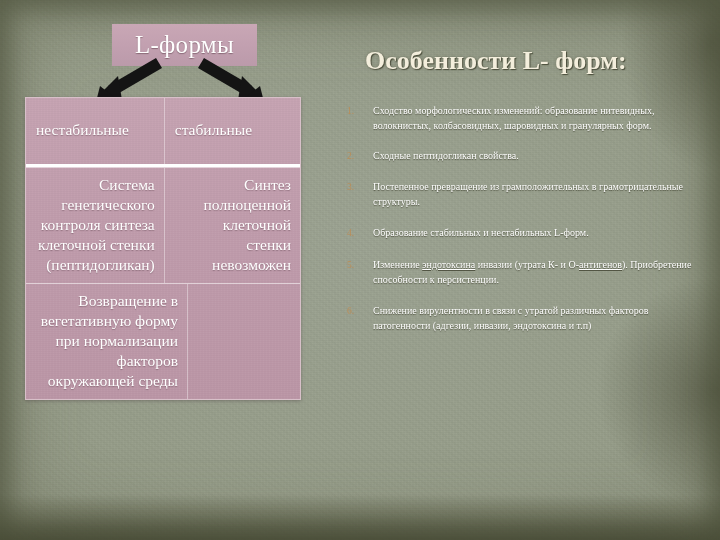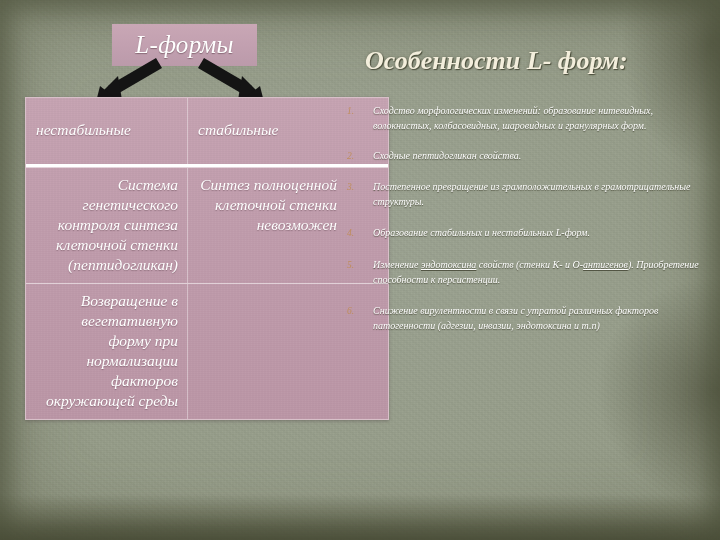--- a/index.html
+++ b/index.html
@@ -18,21 +18,20 @@
 
   
   #slide {
     position: absolute;
     inset: 0;
     width: 720px;
     height: 540px;
     background:
       radial-gradient(ellipse 120% 110% at 50% 45%, #9ba291 0%, #959c88 45%, #8a907b 72%, #767c63 90%, #61664d 100%);
     overflow: hidden;
-    font-style: italic;
   }
 
   
   #edge-frame {
     position: absolute;
     inset: 0;
     box-shadow:
       inset 0 0 26px 9px rgba(70,74,52,0.62),
       inset 0 0 62px 22px rgba(88,92,68,0.34);
     pointer-events: none;
@@ -107,21 +106,21 @@
     font-weight: bold;
     white-space: nowrap;
     text-shadow: 1px 1px 1px rgba(60,62,44,0.8), 0 0 3px rgba(70,72,52,0.45);
   }
 
   
   #compare-table {
     position: absolute;
     left: 25px;
     top: 97px;
-    width: 364px;
+    width: 276px;
     background: linear-gradient(180deg, #c6a3b2 0%, #c09cac 40%, #bb96a6 100%);
     border: 1px solid #d8c0c9;
     box-shadow: 0 1px 3px rgba(60,50,55,0.35);
   }
   #compare-table .table-noise {
     position: absolute;
     inset: 0;
     opacity: 0.22;
     background-image:
       repeating-linear-gradient(0deg, rgba(255,255,255,0.07) 0 1px, rgba(0,0,0,0.05) 1px 2px),
@@ -247,21 +246,21 @@
       <div class="feat-text">Постепенное превращение из грамположительных в грамотрицательные структуры.</div>
     </div>
 
     <div class="feat-item" style="margin-bottom:17px;">
       <div class="feat-num">4.</div>
       <div class="feat-text">Образование стабильных и нестабильных L-форм.</div>
     </div>
 
     <div class="feat-item" style="margin-bottom:17px;">
       <div class="feat-num">5.</div>
-      <div class="feat-text"><span>Изменение </span><u>эндотоксина</u><span> свойств (стенки К- и О-</span><u>антигенов</u><span>). Приобретение способности к персистенции.</span></div>
+      <div class="feat-text"><span>Изменение </span><u>эндотоксина</u><span> инвазии (утрата К- и О-</span><u>антигенов</u><span>). Приобретение способности к персистенции.</span></div>
     </div>
 
     <div class="feat-item">
       <div class="feat-num">6.</div>
       <div class="feat-text">Снижение вирулентности в связи с утратой различных факторов патогенности (адгезии, инвазии, эндотоксина и т.п)</div>
     </div>
 
   </div>
 </div>
 

